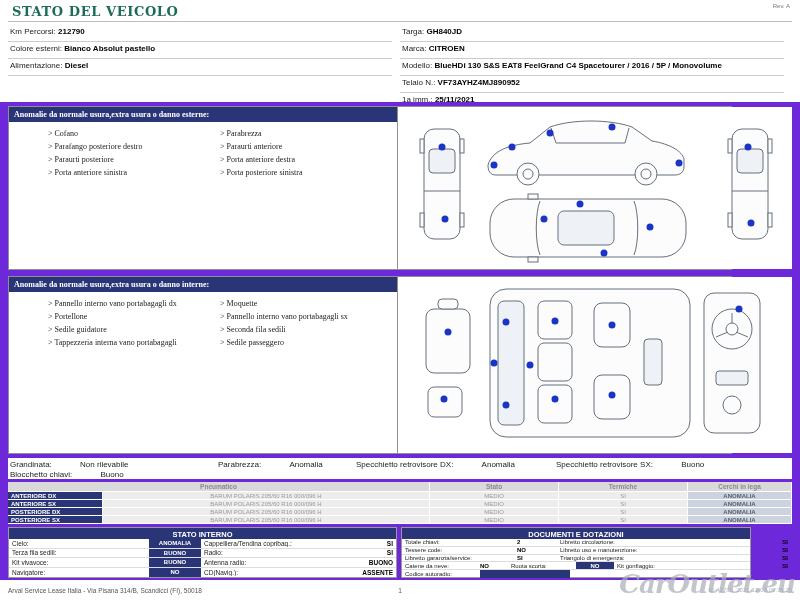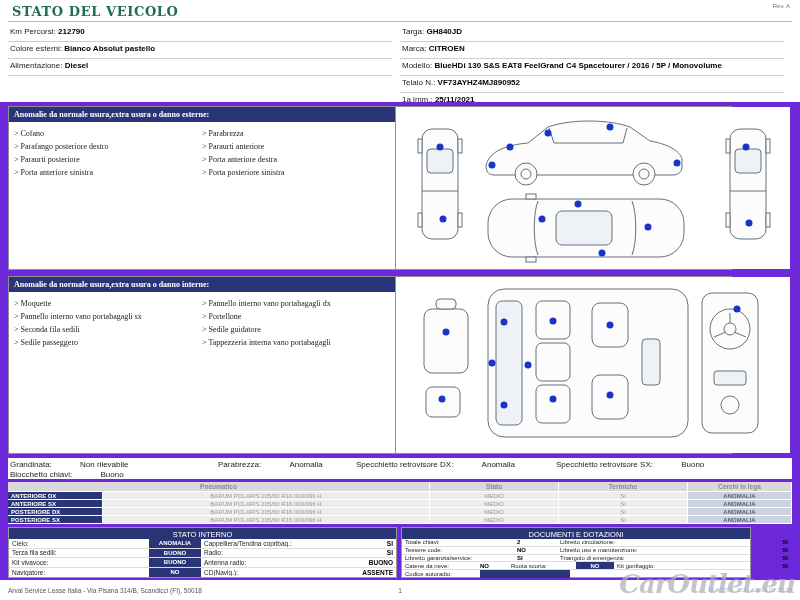--- a/index.html
+++ b/index.html
@@ -17,21 +17,21 @@
   .info-right { position:absolute; left:400px; top:25px; width:384px; }
   .info-row { border-bottom:1px solid #ccc; padding:2px 2px 5px 2px; font-size:8px; line-height:9px; color:#222; }
   .info-row .val { font-weight:bold; color:#000; }
 
   
   .section { position:absolute; left:8px; width:724px; background:#fff; border:1px solid #8f8f8f; display:flex;font-family:Liberation Serif, serif; }
   #section-ext { top:106px; height:164px; }
   #section-int { top:276px; height:178px; }
   .sec-left { width:388px; position:relative; }
   .sec-head { background:#2A3578; color:#fff; font-size:8px; font-weight:bold; padding:3px 5px; }
-  .sec-cols { display:flex; padding:7px 5px; }
+  .sec-cols { display:flex; padding:7px 5px;margin-left:34px; }
   .sec-col { width:188px; padding-right:6px; }
   .li { font-size:8px; line-height:10px; color:#222; padding-left:10px; text-indent:-10px; margin-bottom:3px; }
   .li::before { content:"> "; }
   .sec-right { flex:1; border-left:1px solid #8f8f8f; position:relative; background:#fff; }
   .sec-right svg { display:block; }
 
   
   .summary { position:absolute; left:8px; top:458px; width:784px; height:21px; background:#fff; font-size:8px; color:#222; }
   .sum-item { position:absolute; white-space:nowrap; }
   .sum-item .val { font-weight:normal;padding-left:26px; }
@@ -44,21 +44,21 @@
   .t-row { display:grid; grid-template-columns:95px 327px 129px 129px 104px; height:7px; margin-bottom:1px; }
   .t-row > div { border-right:1px solid #fff; display:flex; align-items:center; }
   .t-pos   { background:#2A3578; color:#fff; font-weight:bold; font-size:6px; padding-left:3px; }
   .t-mid   { background:#ededed; color:#9a9a9a; font-size:6px; justify-content:center; }
   .t-cerchi{ background:#ccd2df; color:#55606f; font-size:6px; font-weight:bold; justify-content:center; }
 
   
   .bt { position:absolute; top:527px; background:#fff; border:1px solid #999; height:51px; }
   #bt-left  { left:8px;  width:389px; }
   #bt-right { left:401px; width:350px; }
-  .bt-head { background:#2A3578; color:#fff; font-weight:normal; font-size:7.5px; text-align:center; padding:2px 0; height:11px; }
+  .bt-head { background:#2A3578; color:#fff; font-weight:bold; font-size:7.5px; text-align:center; padding:2px 0; height:11px; }
   .bt-row { display:grid; align-items:center; border-bottom:1px solid #ddd; }
   .bt-row:last-child { border-bottom:none; }
   #bt-left .bt-row  { grid-template-columns:140px 52px 130px 65px; height:9.5px; font-size:6.5px; }
   #bt-right .bt-row { height:7.8px; font-size:6px; }
   .r3 { grid-template-columns:115px 40px 170px 64px; }
   .r6 { grid-template-columns:78px 28px 68px 38px 105px 72px; }
   .r2 { grid-template-columns:78px 90px auto; }
   .bt-lab { padding-left:3px; color:#222; white-space:nowrap; overflow:hidden; }
   .bt-val { font-weight:bold; color:#000; }
   .bt-val.right { text-align:right; padding-right:3px; }
@@ -204,30 +204,30 @@
         </g>
       </svg>
     </div>
   </div>
 
   <div class="section" id="section-int">
     <div class="sec-left">
       <div class="sec-head">Anomalie da normale usura,extra usura o danno interne:</div>
       <div class="sec-cols">
         <div class="sec-col">
+          <div class="li">Pannello interno vano portabagagli dx</div>
+          <div class="li">Portellone</div>
+          <div class="li">Sedile guidatore</div>
+          <div class="li">Tappezzeria interna vano portabagagli</div>
+        </div>
+        <div class="sec-col">
           <div class="li">Moquette</div>
           <div class="li">Pannello interno vano portabagagli sx</div>
           <div class="li">Seconda fila sedili</div>
           <div class="li">Sedile passeggero</div>
-        </div>
-        <div class="sec-col">
-          <div class="li">Pannello interno vano portabagagli dx</div>
-          <div class="li">Portellone</div>
-          <div class="li">Sedile guidatore</div>
-          <div class="li">Tappezzeria interna vano portabagagli</div>
         </div>
       </div>
     </div>
     <div class="sec-right">
       <svg width="394" height="176" viewBox="0 0 394 176">
         <g>
           <rect class="body-line" x="28" y="32" width="44" height="64" rx="8"></rect>
           <rect class="body-line" x="40" y="22" width="20" height="10" rx="4"></rect>
           <rect class="body-line" x="30" y="110" width="34" height="30" rx="6"></rect>
         </g>

